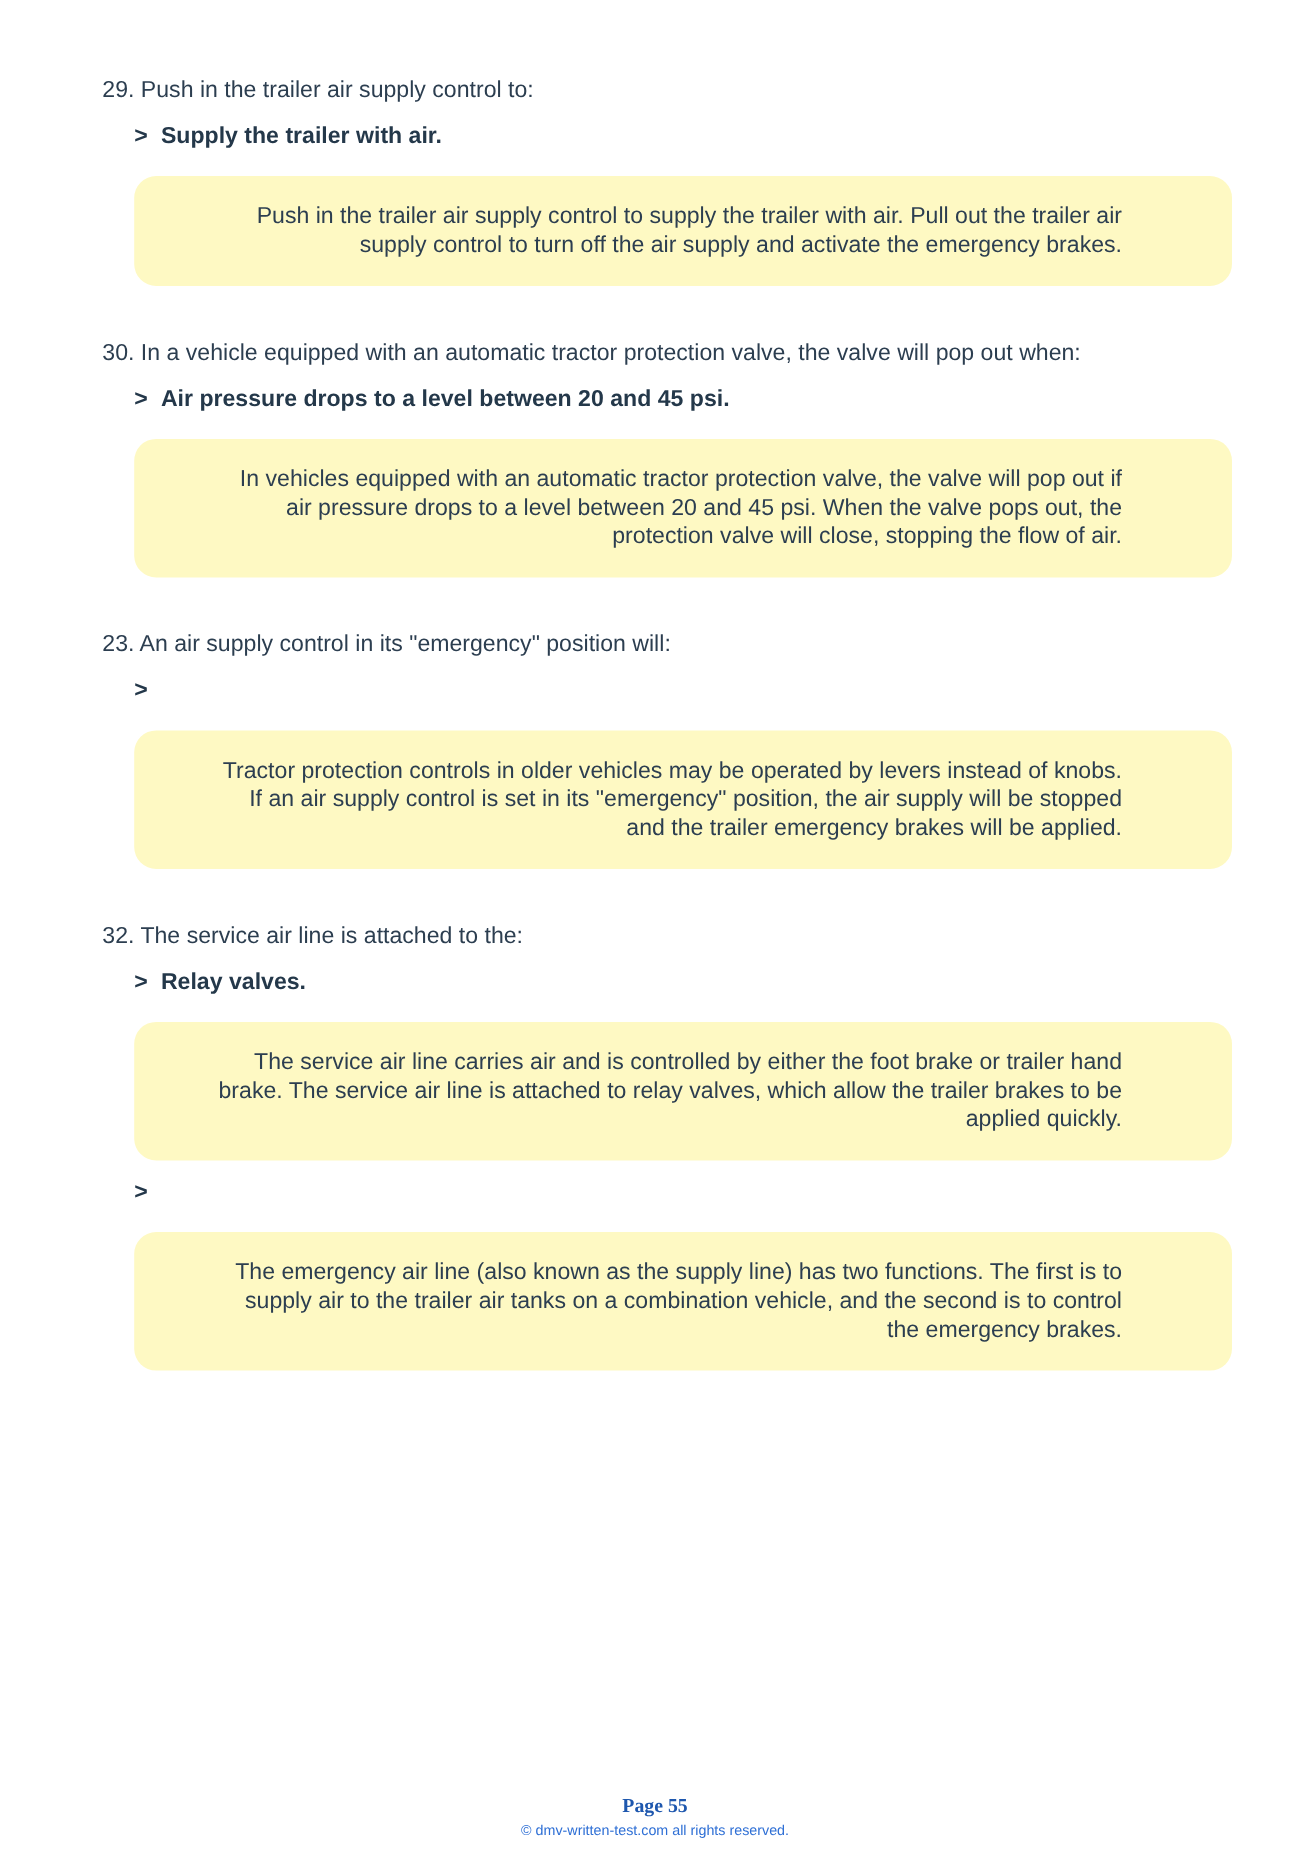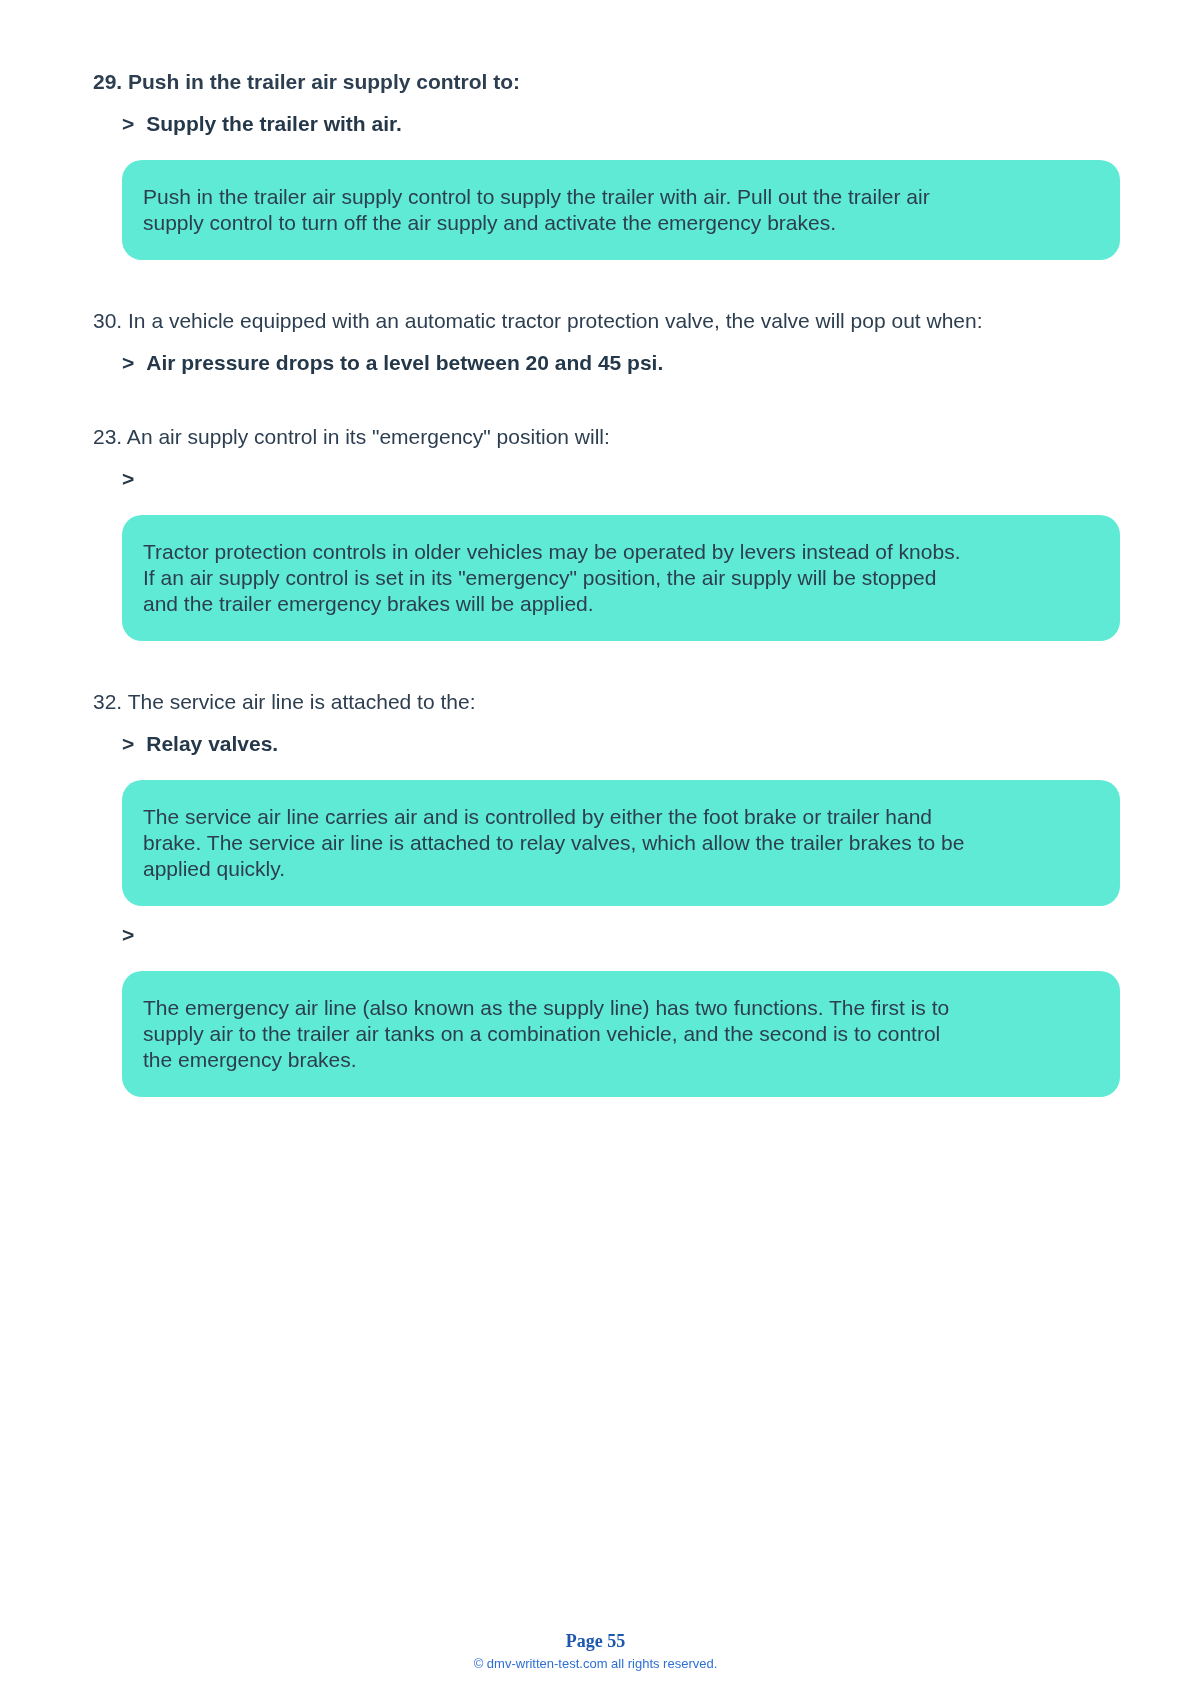--- a/index.html
+++ b/index.html
@@ -23,40 +23,40 @@
     position: relative;
   }
   .question {
     font-size: 21px;
     line-height: 26px;
     color: #2c3e50;
     margin: 48px 0 0 0;
   }
   .question.first {
     margin-top: 0;
-    font-weight: bold;
   }
   .answer {
     margin: 16px 0 0 29px;
     font-size: 21px;
     line-height: 26px;
     font-weight: bold;
     color: #24384a;
     display: flex;
   }
   .answer .marker {
     margin-right: 12px;
     font-weight: bold;
   }
   .explanation {
     margin: 23px 0 0 29px;
-    background: #5eead4;
+    background: #fef9c3;
     border-radius: 20px;
     padding: 24px 100px 24px 21px;
     box-sizing: border-box;
+    text-align: right;
   }
   .explanation .exp-text {
     font-size: 21px;
     line-height: 26px;
     color: #2c3e50;
     white-space: pre-line;
   }
   .footer {
     position: absolute;
     left: 0;
@@ -90,20 +90,25 @@
   <div class="explanation">
     <div class="exp-text">Push in the trailer air supply control to supply the trailer with air. Pull out the trailer air
 supply control to turn off the air supply and activate the emergency brakes.</div>
   </div>
 
   <div class="question">30. In a vehicle equipped with an automatic tractor protection valve, the valve will pop out when:</div>
   <div class="answer">
     <span class="marker">&gt;</span>
     <span>Air pressure drops to a level between 20 and 45 psi.</span>
   </div>
+  <div class="explanation">
+    <div class="exp-text">In vehicles equipped with an automatic tractor protection valve, the valve will pop out if
+air pressure drops to a level between 20 and 45 psi. When the valve pops out, the
+protection valve will close, stopping the flow of air.</div>
+  </div>
 
   <div class="question">23. An air supply control in its "emergency" position will:</div>
   <div class="answer">
     <span class="marker">&gt;</span>
   </div>
   <div class="explanation">
     <div class="exp-text">Tractor protection controls in older vehicles may be operated by levers instead of knobs.
 If an air supply control is set in its "emergency" position, the air supply will be stopped
 and the trailer emergency brakes will be applied.</div>
   </div>

